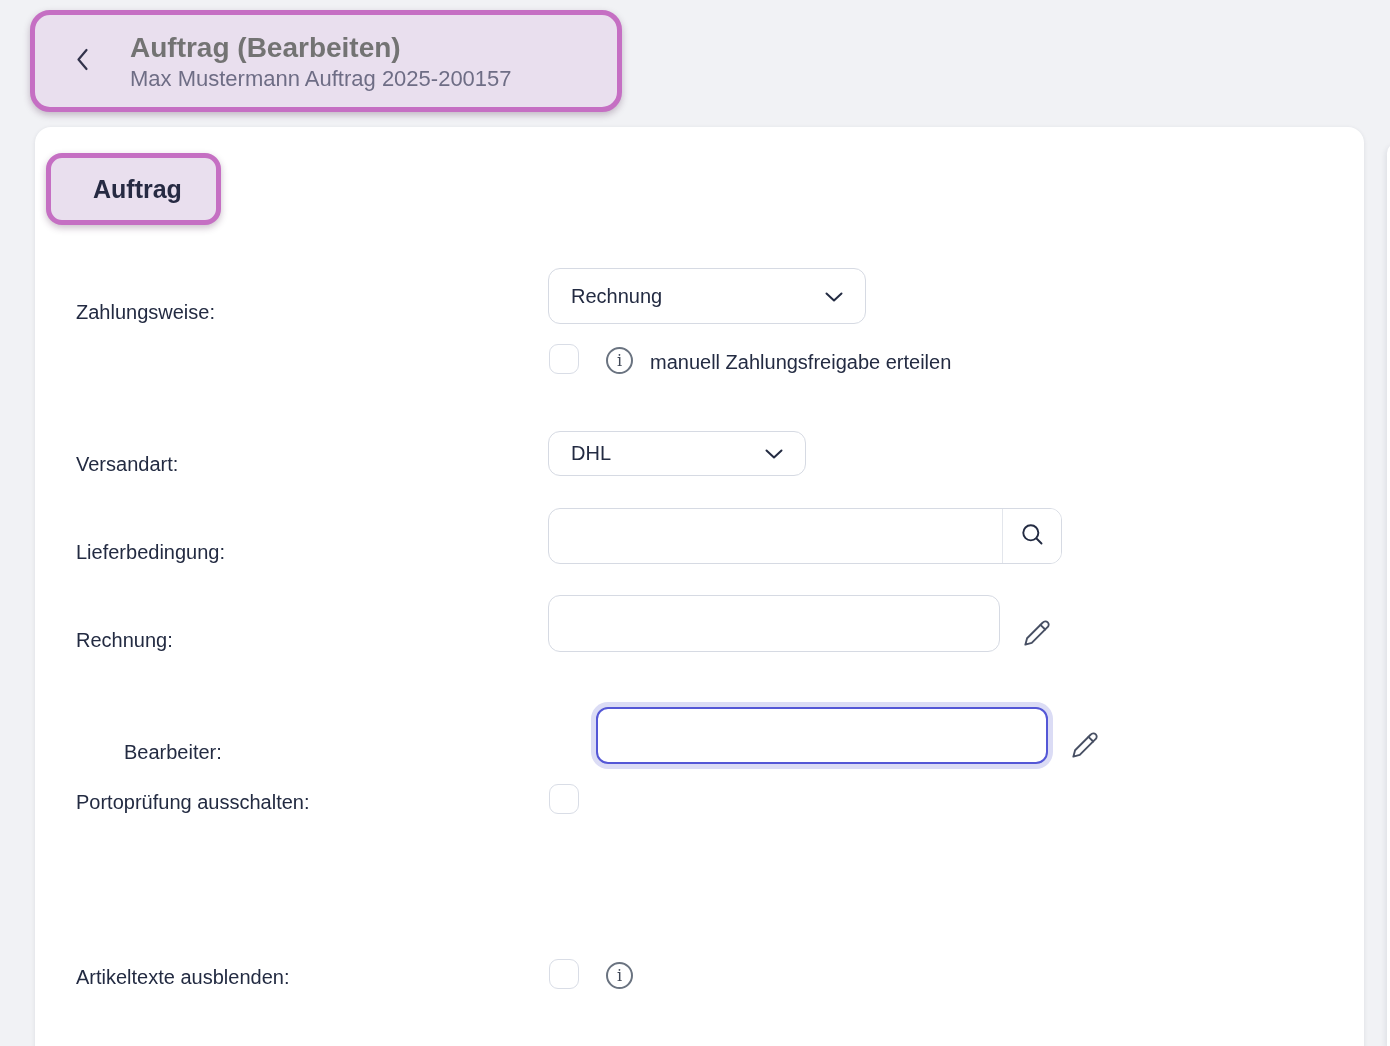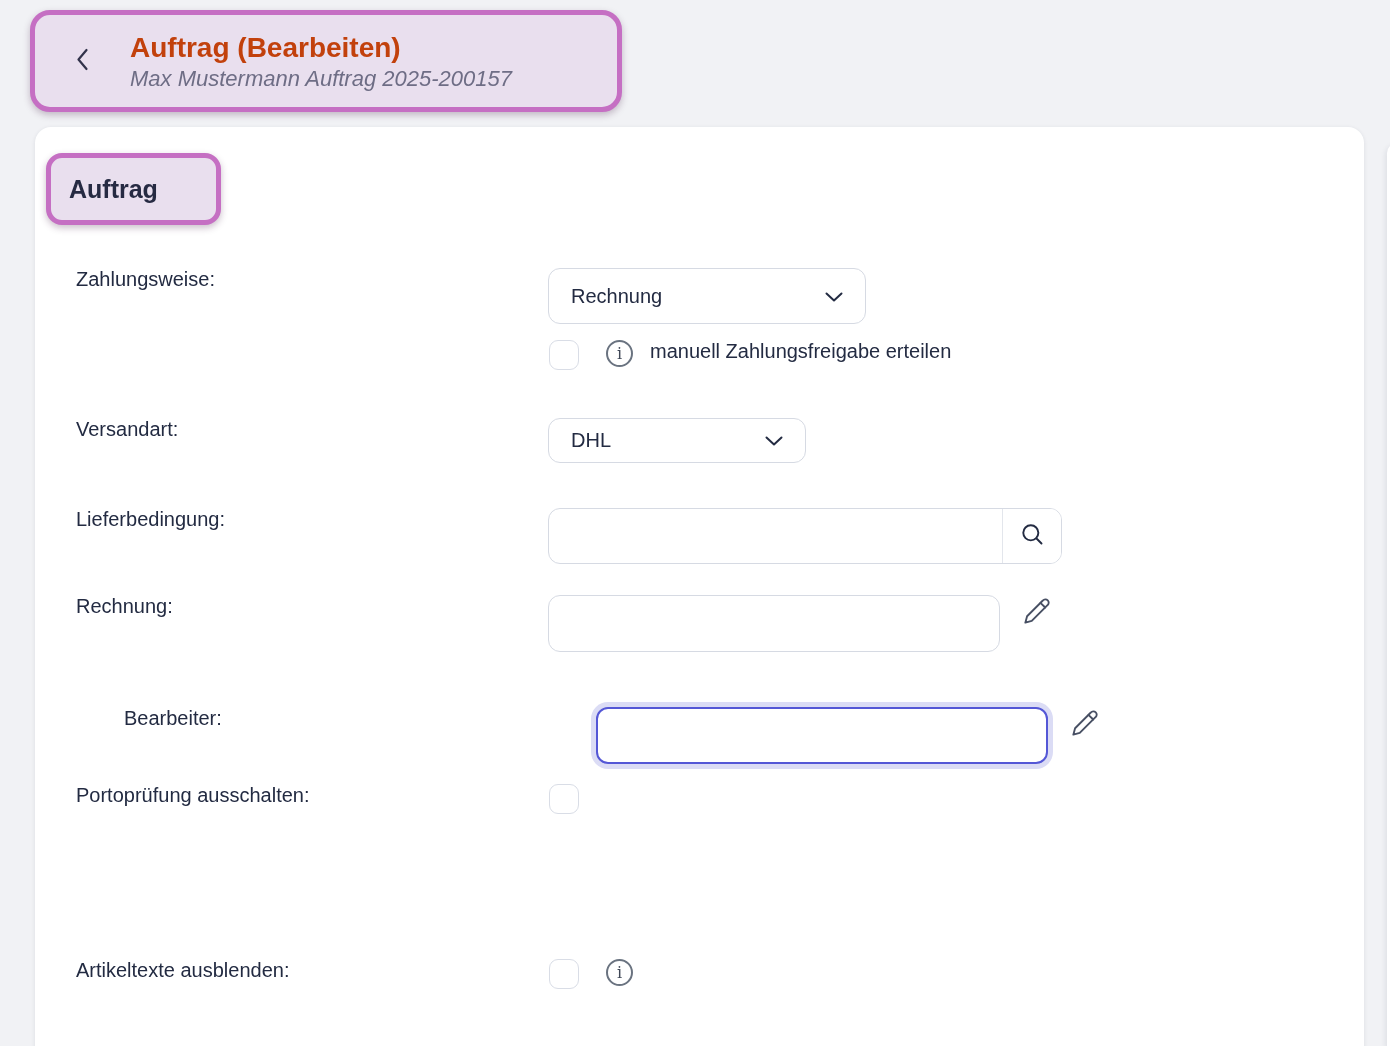--- a/index.html
+++ b/index.html
@@ -25,35 +25,35 @@
     background:var(--annotation-fill,#e9dfee);
     box-shadow:0 3px 7px rgba(70,30,70,.28);
   }
   .annotation-header{left:30px;top:10px;width:592px;height:102px;border-radius:20px;}
   .back-btn{
     position:absolute;left:30px;top:0;height:92px;width:34px;
     display:flex;align-items:center;justify-content:center;
     background:transparent;border:none;cursor:pointer;
   }
   .title-block{position:absolute;left:95px;top:16px;display:flex;flex-direction:column;}
-  .page-title{font-size:28px;font-weight:bold;line-height:34px;color:#c2410c;}
-  .page-subtitle{font-size:22px;line-height:28px;color:var(--text-secondary,#6e6d85);font-weight:400;font-style:italic;}
+  .page-title{font-size:28px;font-weight:bold;line-height:34px;color:#737373;}
+  .page-subtitle{font-size:22px;line-height:28px;color:var(--text-secondary,#6e6d85);font-weight:400;}
 
   
   .card{
     position:absolute;left:35px;top:127px;width:1329px;height:960px;
     background:var(--card-bg,#fff);border-radius:16px;
     box-shadow:0 1px 4px rgba(30,35,60,.10);
   }
   .annotation-section{left:11px;top:26px;width:175px;height:72px;border-radius:16px;
     display:flex;align-items:center;}
-  .section-heading{font-size:25px;font-weight:bold;color:#262a42;padding-left:18px;}
-
-  
-  .row{position:absolute;left:41px;right:24px;display:flex;align-items:flex-start;}
+  .section-heading{font-size:25px;font-weight:bold;color:#262a42;padding-left:42px;}
+
+  
+  .row{position:absolute;left:41px;right:24px;display:flex;align-items:flex-end;}
   .row-label{width:472px;flex:none;font-size:20px;color:var(--text-primary,#232b42);}
   .offset{margin-left:473px;}
 
   .select{
     height:56px;background:#fff;border:1.5px solid var(--input-border,#d6dae3);
     border-radius:12px;display:flex;align-items:center;justify-content:space-between;
     padding:0 22px;cursor:pointer;font-size:20px;color:var(--text-primary,#232b42);
   }
   .select.w-lg{width:318px;}
   .select.w-md{width:258px;height:45px;}

